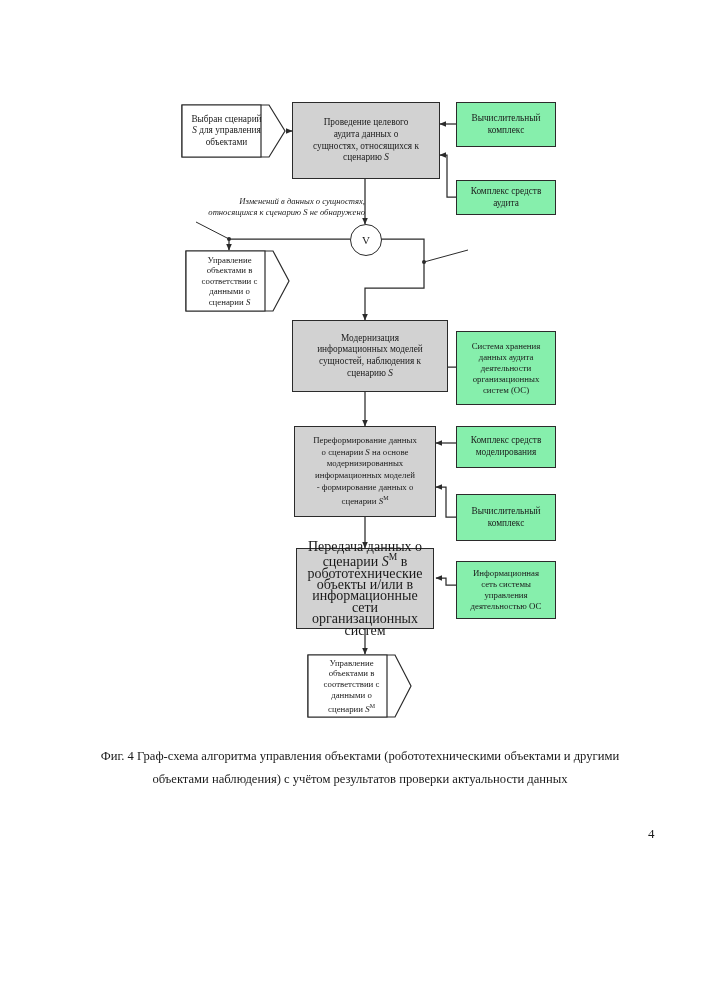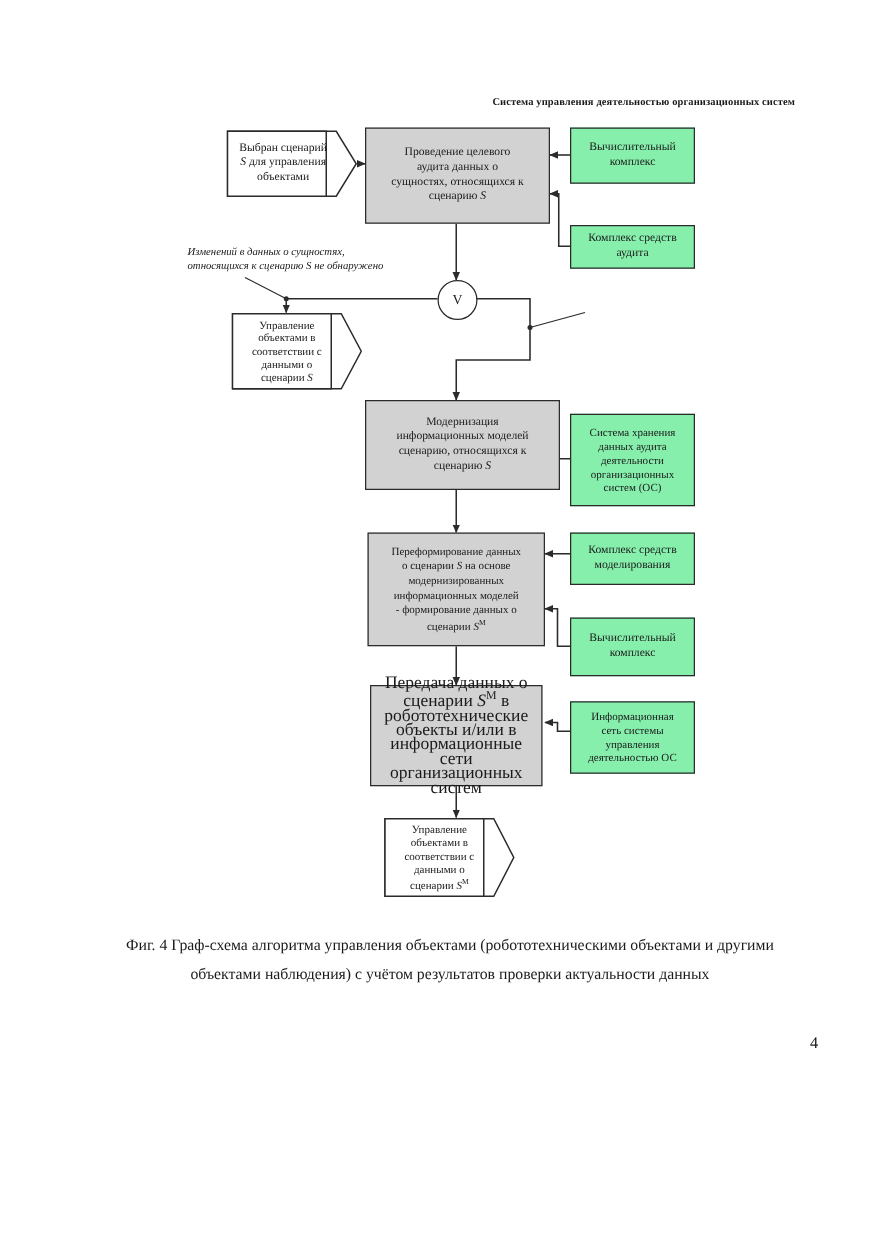--- a/index.html
+++ b/index.html
@@ -95,21 +95,21 @@
     font-size: 11px;
     font-family: "Liberation Serif", serif;
   }
 
   
   .anno {
     position: absolute;
     font-style: italic;
     font-size: 8.6px;
     line-height: 11.4px;
-    text-align: left;
+    text-align: right;
   }
 
   
   #caption {
     position: absolute;
     left: 100px;
     top: 745px;
     width: 520px;
     text-align: center;
     font-size: 12.6px;
@@ -122,21 +122,20 @@
     font-size: 13px;
   }
   sup { font-size: 0.68em; vertical-align: super; }
   em.it { font-style: italic; }
 </style>
 </head>
 <body>
 
 <div class="page">
 
-  <div id="doc-header">Система управления деятельностью организационных систем</div>
 
   <svg id="connectors" viewBox="0 0 707 1000" width="707" height="1000">
     <defs>
       <marker id="arrow" markerWidth="8" markerHeight="8" refX="6.4" refY="3" orient="auto" markerUnits="userSpaceOnUse">
         <path d="M0,0 L7,3 L0,6 z" fill="#2b2b2b"></path>
       </marker>
     </defs>
     <g stroke="#2b2b2b" stroke-width="1.25" fill="none">
 
       <line x1="286" y1="131" x2="292" y2="131" marker-end="url(#arrow)"></line>
@@ -230,21 +229,21 @@
       <div>соответствии с</div>
       <div>данными о</div>
       <div>сценарии <em class="it">S</em></div>
     </div>
   </div>
 
   <div class="node proc" style="left:292px; top:320px; width:156px; height:72px;">
     <div class="txt">
       <div>Модернизация</div>
       <div>информационных моделей</div>
-      <div>сценарию, относящихся к</div>
+      <div>сущностей, наблюдения к</div>
       <div>сценарию <em class="it">S</em></div>
     </div>
   </div>
 
   <div class="node plain" style="left:456px; top:331px; width:100px; height:74px;">
     <div class="txt" style="font-size:8.8px; line-height:11px;">
       <div>Система хранения</div>
       <div>данных аудита</div>
       <div>деятельности</div>
       <div>организационных</div>

